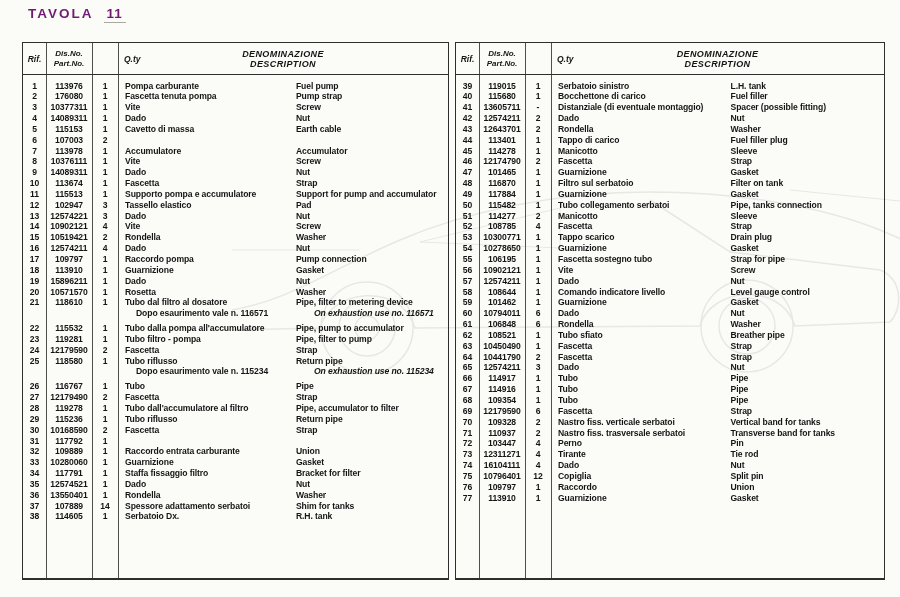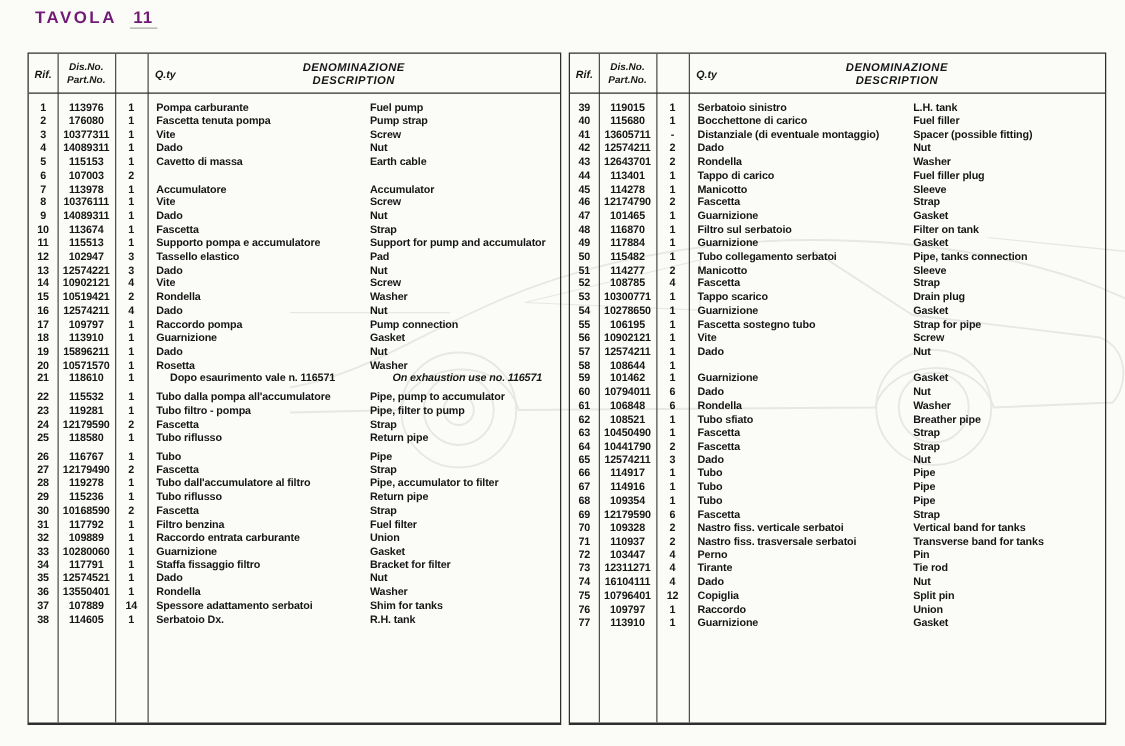--- a/index.html
+++ b/index.html
@@ -292,20 +292,24 @@
             <div class="den">Rosetta</div>
             <div class="des">Washer</div>
           </div>
         </div>
       </div>
       <div class="trow">
         <div class="c rif">21</div>
         <div class="c part">118610</div>
         <div class="c qty">1</div>
         <div class="c main">
+          <div class="line">
+            <div class="den">Tubo dal filtro al dosatore</div>
+            <div class="des">Pipe, filter to metering device</div>
+          </div>
           <div class="line sub">
             <div class="den">Dopo esaurimento vale n. 116571</div>
             <div class="des">On exhaustion use no. 116571</div>
           </div>
         </div>
       </div>
       <div class="trow gap">
         <div class="c rif">22</div>
         <div class="c part">115532</div>
         <div class="c qty">1</div>
@@ -340,20 +344,24 @@
       </div>
       <div class="trow">
         <div class="c rif">25</div>
         <div class="c part">118580</div>
         <div class="c qty">1</div>
         <div class="c main">
           <div class="line">
             <div class="den">Tubo riflusso</div>
             <div class="des">Return pipe</div>
           </div>
+          <div class="line sub">
+            <div class="den">Dopo esaurimento vale n. 115234</div>
+            <div class="des">On exhaustion use no. 115234</div>
+          </div>
         </div>
       </div>
       <div class="trow gap">
         <div class="c rif">26</div>
         <div class="c part">116767</div>
         <div class="c qty">1</div>
         <div class="c main">
           <div class="line">
             <div class="den">Tubo</div>
             <div class="des">Pipe</div>
@@ -401,26 +409,20 @@
           <div class="line">
             <div class="den">Fascetta</div>
             <div class="des">Strap</div>
           </div>
         </div>
       </div>
       <div class="trow">
         <div class="c rif">31</div>
         <div class="c part">117792</div>
         <div class="c qty">1</div>
-        <div class="c main">
-          <div class="line">
-            <div class="den">Filtro benzina</div>
-            <div class="des">Fuel filter</div>
-          </div>
-        </div>
       </div>
       <div class="trow">
         <div class="c rif">32</div>
         <div class="c part">109889</div>
         <div class="c qty">1</div>
         <div class="c main">
           <div class="line">
             <div class="den">Raccordo entrata carburante</div>
             <div class="des">Union</div>
           </div>
@@ -718,20 +720,26 @@
           <div class="line">
             <div class="den">Dado</div>
             <div class="des">Nut</div>
           </div>
         </div>
       </div>
       <div class="trow">
         <div class="c rif">58</div>
         <div class="c part">108644</div>
         <div class="c qty">1</div>
+        <div class="c main">
+          <div class="line">
+            <div class="den">Comando indicatore livello</div>
+            <div class="des">Level gauge control</div>
+          </div>
+        </div>
       </div>
       <div class="trow">
         <div class="c rif">59</div>
         <div class="c part">101462</div>
         <div class="c qty">1</div>
         <div class="c main">
           <div class="line">
             <div class="den">Guarnizione</div>
             <div class="des">Gasket</div>
           </div>

